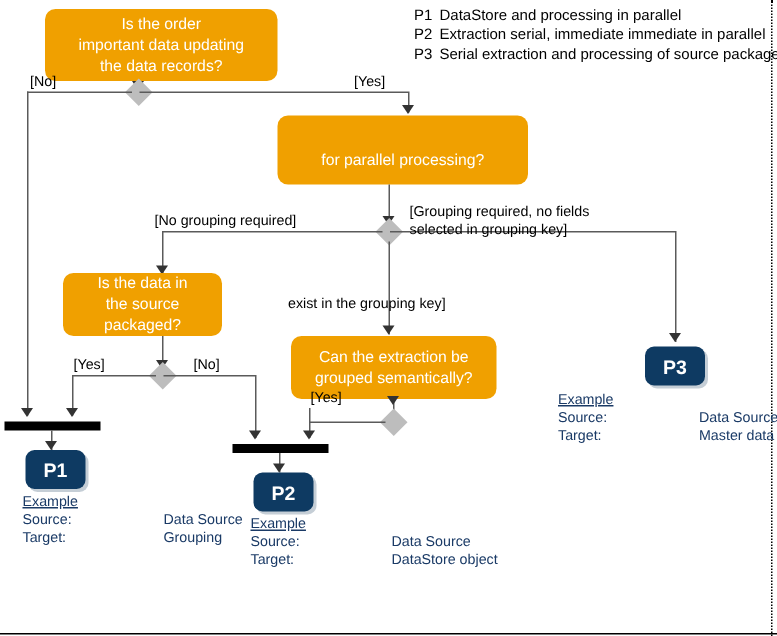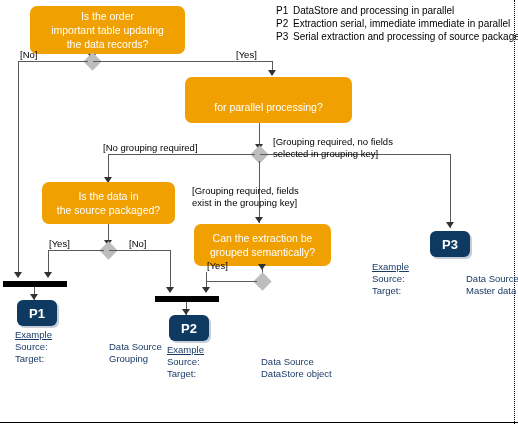--- a/index.html
+++ b/index.html
@@ -149,21 +149,21 @@
       <span class="legend-key">P2</span><span>Extraction serial, immediate immediate in parallel</span>
     </span>
     <span class="legend-row">
       <span class="legend-key">P3</span><span>Serial extraction and processing of source packages</span>
     </span>
   </div>
 
   <div class="obox" style="left:30px; top:6px; width:155px; height:48px;">
     <span>
       <span>Is the order</span><br>
-      <span>important table updating</span><br>
+      <span>important data updating</span><br>
       <span>the data records?</span>
     </span>
   </div>
 
   <div class="vline" style="left:92px; top:54px; height:6px;"></div>
   <div class="arrow-down" style="left:88px; top:54px;"></div>
 
   <div class="diamond" style="left:86px; top:55px;"></div>
 
   <div class="hline" style="left:18px; top:61px; width:70px;"></div>
@@ -197,25 +197,25 @@
   <div class="vline" style="left:450px; top:154px; height:74px;"></div>
   <div class="arrow-down" style="left:446px; top:222px;"></div>
   <div class="elabel" style="left:273px; top:136px;">
     <span>[Grouping required, no fields</span><br>
     <span>selected in grouping key]</span>
   </div>
 
   <div class="vline" style="left:259px; top:161px; height:62px;"></div>
   <div class="arrow-down" style="left:255px; top:217px;"></div>
   <div class="elabel" style="left:192px; top:185px;">
-    <span>[Grouping required, fields</span><br>
+    <br>
     <span>exist in the grouping key]</span>
   </div>
 
-  <div class="obox" style="left:42px; top:182px; width:133px; height:42px;">
+  <div class="obox" style="left:42px; top:182px; width:106px; height:42px;">
     <span>
       <span>Is the data in</span><br>
       <span>the source packaged?</span>
     </span>
   </div>
 
   <div class="vline" style="left:108px; top:224px; height:22px;"></div>
   <div class="arrow-down" style="left:104px; top:240px;"></div>
 
   <div class="diamond" style="left:102px; top:244px;"></div>

